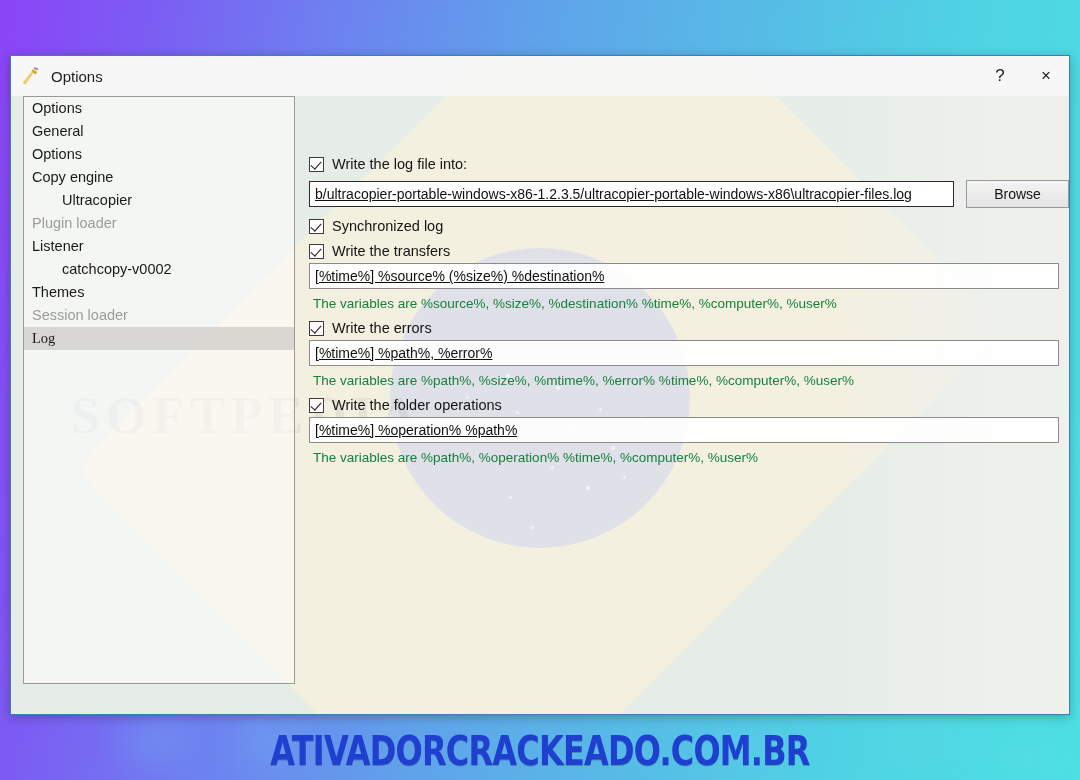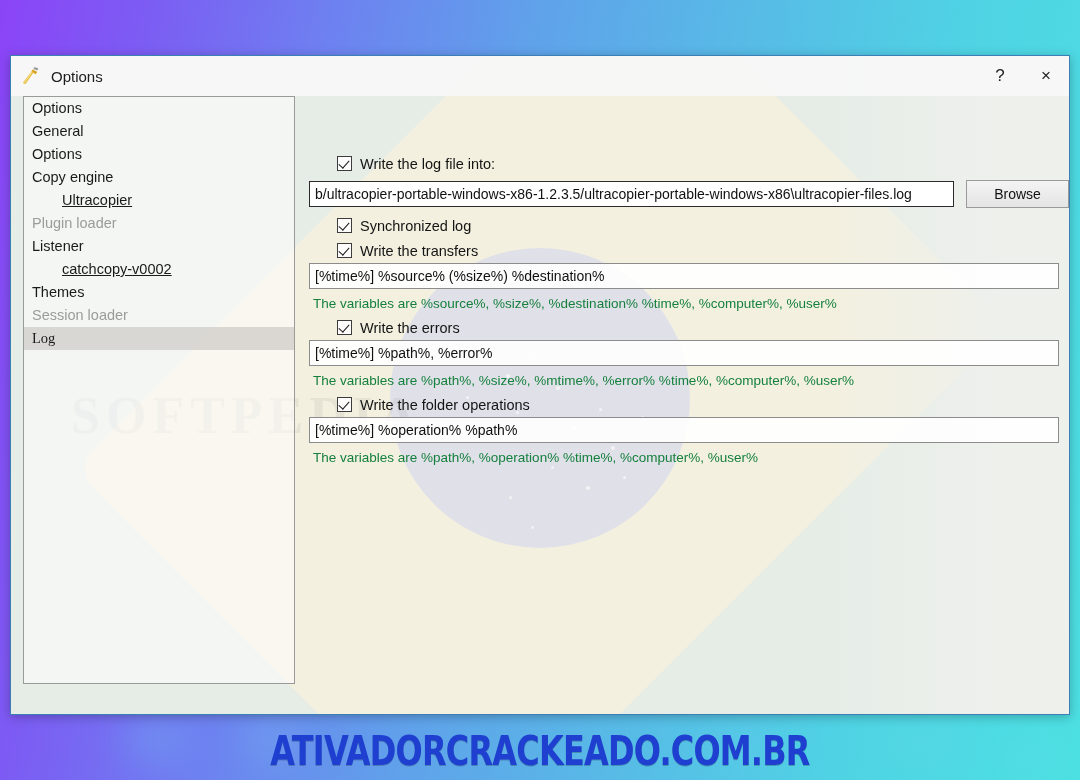--- a/index.html
+++ b/index.html
@@ -109,31 +109,31 @@
     overflow: hidden;
   }
   .tree-item {
     height: 23px;
     line-height: 23px;
     padding-left: 8px;
     font-size: 14.5px;
     color: #1a1a1a;
     white-space: nowrap;
   }
-  .tree-item.child { padding-left: 38px; text-decoration: underline; }
+  .tree-item.child { padding-left: 38px; }
   .tree-item.disabled { color: #9b9b9b; }
   .tree-item.selected { background: rgba(205,203,198,.72); font-family: Liberation Serif, serif; }
 
   
   #pane {
     position: absolute;
     left: 298px; top: 100px;
     width: 760px;
   }
-  .row { display: flex; align-items: flex-start; margin-left: 28px; }
+  .row { display: flex; align-items: flex-end; }
   .chk-row { margin-bottom: 4px; }
   .checkbox {
     width: 15px; height: 15px;
     border: 1px solid #3c3c3c;
     background: rgba(255,255,255,.85);
     position: relative;
     flex: 0 0 auto;
   }
   .checkbox::after {
     content: "";
@@ -161,31 +161,31 @@
     overflow: hidden;
   }
   .field.focused { border: 1px solid #2b2b2b; background: #ffffff; }
   .hint {
     font-size: 13.5px;
     color: #15803d;
     margin: 7px 0 9px 4px;
     white-space: nowrap;
   }
   #path-row { display: flex; align-items: center; margin: 8px 0 10px 0; }
-  #path-field { flex: 0 0 645px; }
+  #path-field { flex: 0 0 645px; text-decoration: underline; }
   #browse-btn {
     margin-left: 12px;
     width: 112px; height: 28px;
     background: linear-gradient(180deg,#f4f4f4,#e4e4e4);
     border: 1px solid #9a9a9a;
     font-size: 14px; color: #131313;
     display: flex; align-items: center; justify-content: center;
     cursor: default;
   }
-  .fullfield { width: 750px; margin: 3px 0 0 0; }
+  .fullfield { width: 750px; margin: 3px 0 0 0; text-decoration: underline; }
 
   
   #site-watermark {
     position: absolute;
     left: 0; top: 728px;
     width: 100%;
     text-align: center;
     font-family: "DejaVu Sans", sans-serif;
     font-size: 40px;
     font-weight: bold;

